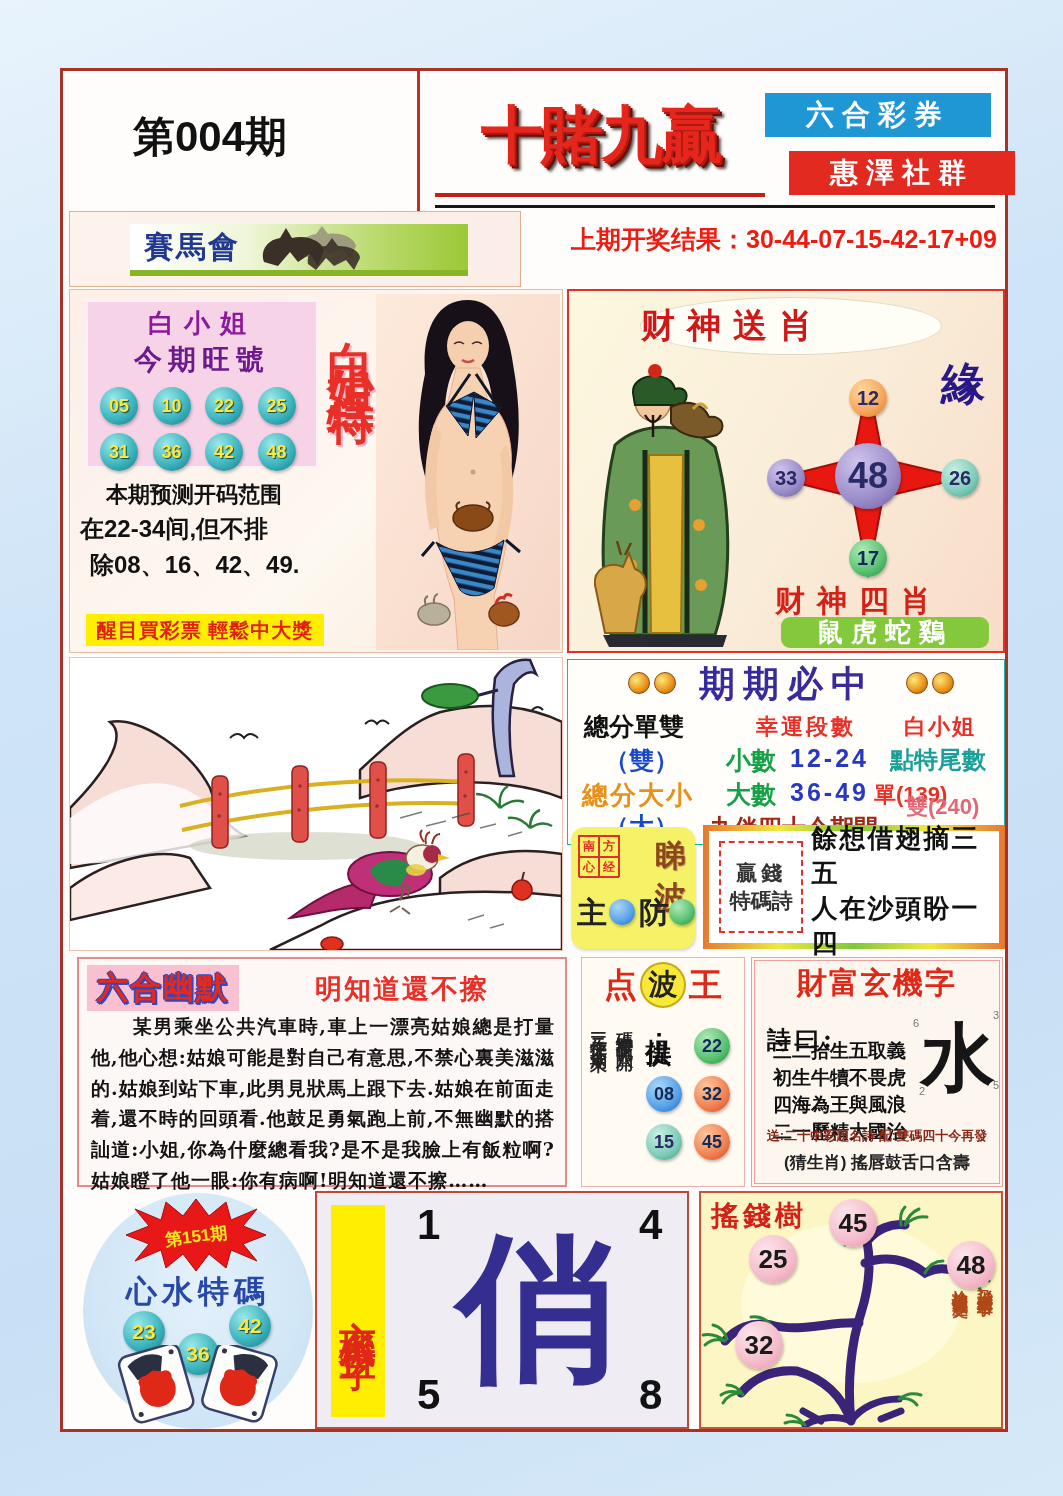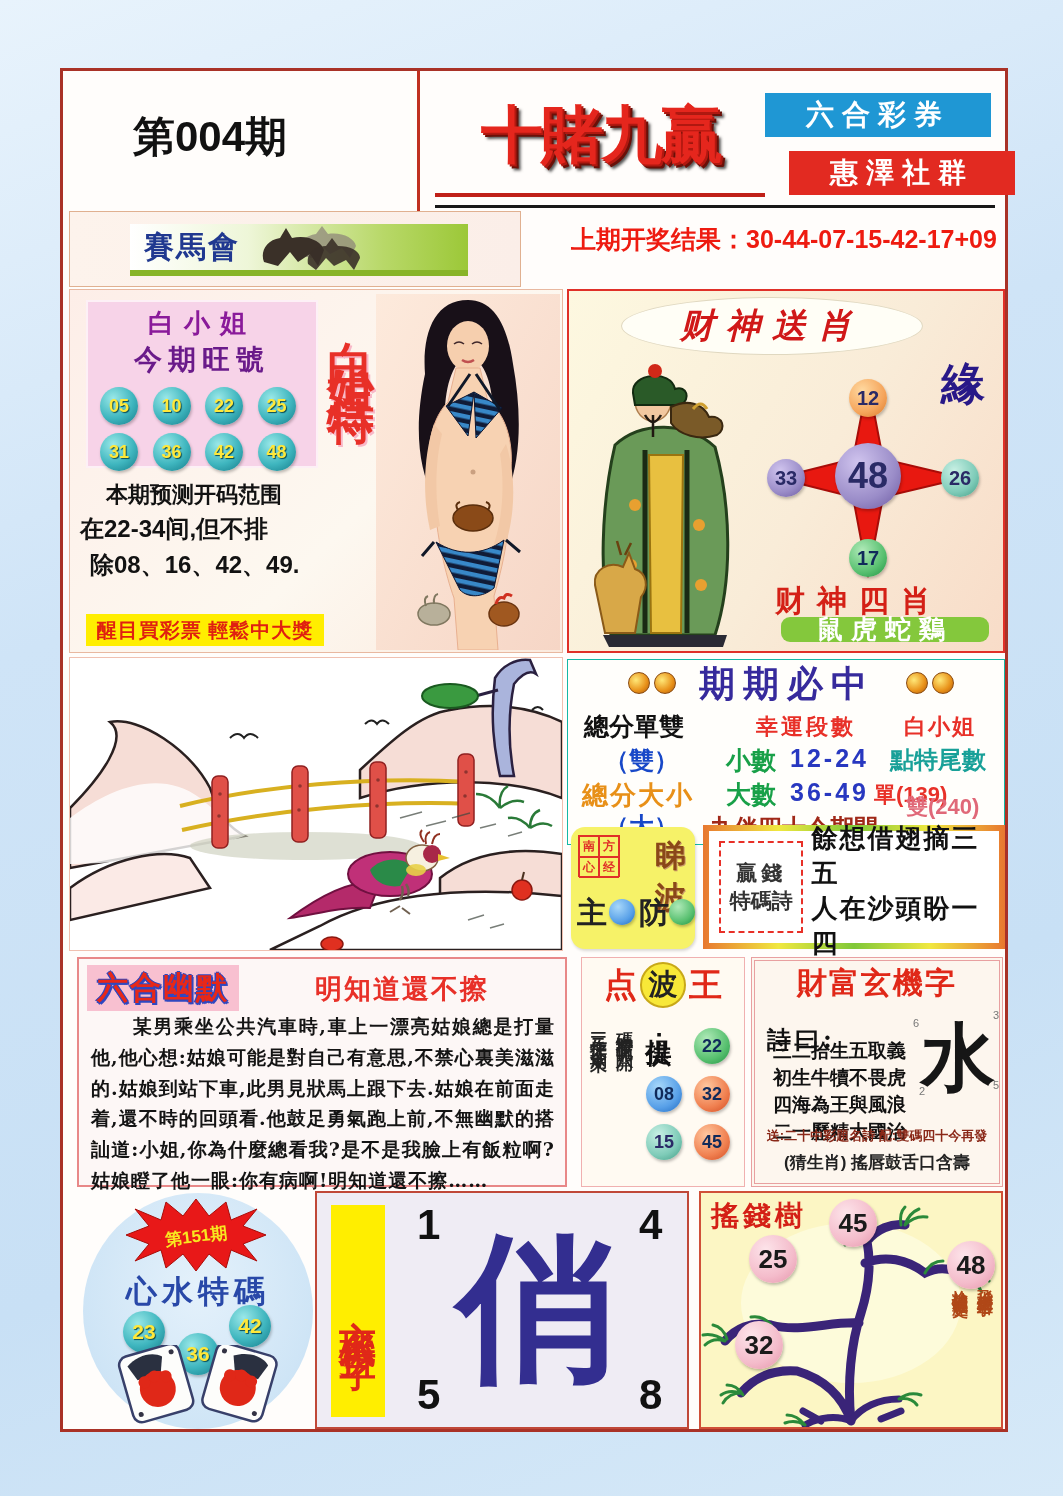--- a/index.html
+++ b/index.html
@@ -120,22 +120,22 @@
       <path d="M82,216 q-4,-6 2,-8 M112,216 q4,-6 -2,-8" stroke="#5a2e0c" stroke-width="2" fill="none"></path>
       <ellipse cx="58" cy="320" rx="16" ry="11" fill="#b8b09a" stroke="#807860" stroke-width="1.5"></ellipse>
       <path d="M50,312 q-3,-8 2,-10 M58,310 q-1,-9 4,-10" stroke="#807860" stroke-width="2" fill="none"></path>
       <ellipse cx="128" cy="320" rx="15" ry="12" fill="#a05820" stroke="#6a3410" stroke-width="1.5"></ellipse>
       <path d="M120,310 q2,-8 8,-6 q2,-6 8,-2" stroke="#d03020" stroke-width="3" fill="none"></path>
     </svg>
   </div>
 
   <div class="abs" style="left:504px;top:218px;width:438px;height:364px;border:2px solid #e03028;box-sizing:border-box;
               background:linear-gradient(120deg,#fdf8e0,#f9ecd8 55%,#f8dcc8);overflow:hidden;">
-    <div class="abs" style="left:52px;top:6px;width:300px;height:56px;border-radius:50%;background:#fffef6;border:1px solid #e0d8c0;
-                display:flex;align-items:center;justify-content:center;font-style:italic;">
+    <div class="abs" style="left:71px;top:6px;width:300px;height:56px;border-radius:50%;background:#fffef6;border:1px solid #e0d8c0;
+                display:flex;align-items:center;">
       <span class="serif" style="font-size:34px;font-weight:900;color:#d01818;letter-spacing:12px;">财神送肖</span>
     </div>
     <svg class="abs" style="left:6px;top:64px;" width="184" height="296" viewBox="0 0 184 296">
       <path d="M40,90 C26,150 24,225 36,280 L140,280 C158,225 156,150 140,92 C112,66 66,66 40,90 Z" fill="#6a9a58" stroke="#24401c" stroke-width="3"></path>
       <path d="M70,95 L70,278 M112,95 L112,278" stroke="#1a2a14" stroke-width="5" fill="none"></path>
       <path d="M74,100 L108,100 L106,278 L76,278 Z" fill="#e8c040" stroke="#9a7410" stroke-width="2"></path>
       <circle cx="60" cy="150" r="6" fill="#e8a030"></circle>
           <circle cx="124" cy="170" r="6" fill="#e8a030"></circle>
       <circle cx="56" cy="210" r="6" fill="#e8a030"></circle>
           <circle cx="126" cy="230" r="6" fill="#e8a030"></circle>
@@ -154,21 +154,21 @@
       <svg width="232" height="202" viewBox="0 0 232 202">
         <polygon points="105,2 120,80 200,99 120,118 105,198 90,118 14,99 90,80" fill="#e81810" stroke="#a80c08" stroke-width="2"></polygon>
       </svg>
       <div class="abs ball ball-orange" style="left:86px;top:0;width:38px;height:38px;font-size:20px;">12</div>
       <div class="abs ball ball-purple" style="left:4px;top:80px;width:38px;height:38px;font-size:20px;">33</div>
       <div class="abs ball ball-purple" style="left:72px;top:64px;width:66px;height:66px;font-size:36px;">48</div>
       <div class="abs ball ball-mint" style="left:178px;top:80px;width:38px;height:38px;font-size:20px;">26</div>
       <div class="abs ball ball-grn2" style="left:86px;top:160px;width:38px;height:38px;font-size:20px;">17</div>
     </div>
     <div class="abs serif" style="left:206px;top:290px;font-size:30px;font-weight:900;color:#d42016;letter-spacing:12px;">财神四肖</div>
-    <div class="abs" style="left:212px;top:326px;width:208px;height:25px;background:#84c83c;border-radius:9px;color:#fff;
+    <div class="abs" style="left:212px;top:326px;width:208px;height:31px;background:#84c83c;border-radius:9px;color:#fff;
                 font-size:26px;font-weight:900;letter-spacing:8px;display:flex;align-items:center;justify-content:center;">鼠虎蛇鷄</div>
   </div>
 
   <div class="abs" style="left:6px;top:586px;width:494px;height:294px;border:1px solid #f0c0b0;box-sizing:border-box;background:#fff;">
     <svg width="492" height="292" viewBox="0 0 492 292">
       <path d="M0,150 C30,120 60,80 40,64 C70,58 120,92 140,130 C150,160 160,170 175,178 L0,210 Z" fill="#f6ddd6" stroke="#2a2020" stroke-width="2.5"></path>
       <path d="M0,160 C40,130 90,110 130,140 C150,158 170,166 178,176 C150,190 60,206 0,206 Z" fill="#ffffff" opacity=".8"></path>
       <path d="M290,112 C320,84 350,56 380,52 C420,44 460,48 492,64 L492,140 C440,120 360,118 290,140 Z" fill="#f6ddd6" stroke="#2a2020" stroke-width="2.5"></path>
       <path d="M0,230 C40,200 90,190 120,200 L140,230 L0,262 Z" fill="#fbeae6" stroke="#2a2020" stroke-width="2.5"></path>
       <path d="M370,220 C400,196 440,188 492,196 L492,260 C450,244 400,238 370,250 Z" fill="#f6ddd6" stroke="#2a2020" stroke-width="2.5"></path>

